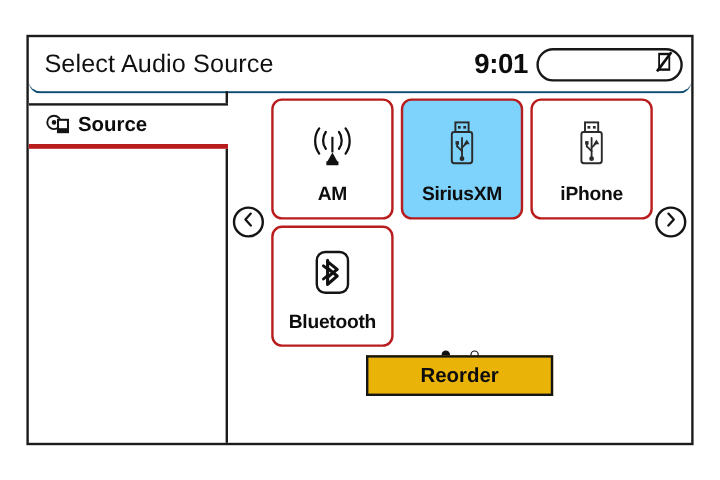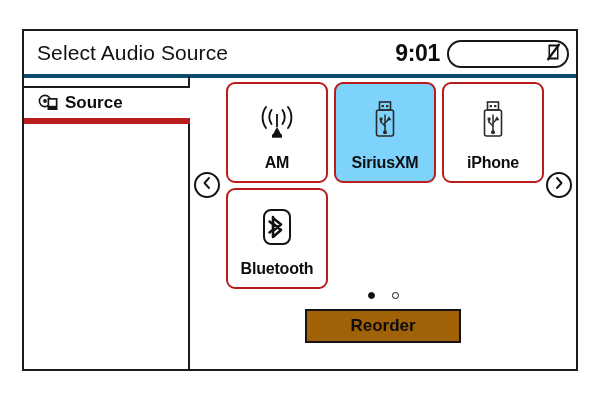--- a/index.html
+++ b/index.html
@@ -26,24 +26,25 @@
     background: #ffffff;
   }
 
   
   #titlebar {
     position: absolute;
     left: 0;
     top: 0;
     width: 100%;
     height: 47px;
-    border-bottom: 4px solid #0c4a6e;
-    box-sizing: border-box;
-    display: flex;
-    align-items: center;
+    border-bottom: 2px solid #0c4a6e;
+    box-sizing: border-box;
+    display: flex;
+    align-items: center;
+    border-radius: 10px;
   }
   #page-title {
     margin-left: 13px;
     font-size: 21px;
     color: #111111;
     letter-spacing: 0.1px;
     white-space: nowrap;
   }
   #status-cluster {
     position: absolute;
@@ -94,21 +95,21 @@
     border-right: 2px solid #1b1b1b;
     box-sizing: border-box;
   }
   #sidebar-item-source {
     position: absolute;
     left: 0;
     top: 10px;
     width: 166px;
     height: 38px;
     border-top: 2px solid #1b1b1b;
-    border-bottom: 6px solid #b91c1c;
+    border-bottom: 4px solid #b91c1c;
     box-sizing: border-box;
     display: flex;
     align-items: center;
     background: #ffffff;
   }
   #sidebar-item-source .side-icon {
     margin-left: 14px;
     margin-right: 5px;
     display: flex;
     align-items: center;
@@ -200,26 +201,26 @@
     border-radius: 50%;
     border: 1.5px solid #121212;
     box-sizing: border-box;
   }
   .dot.active { background: #121212; }
 
   #reorder-button {
     position: absolute;
     left: 50%;
     transform: translateX(-50%);
-    top: 233px;
+    top: 220px;
     width: 156px;
     height: 34px;
     border: 2px solid #141414;
     box-sizing: border-box;
-    background: #a16207;
+    background: #eab308;
     display: flex;
     align-items: center;
     justify-content: center;
   }
   #reorder-button .btn-label {
     font-size: 17px;
     font-weight: bold;
     color: #0d0d0d;
   }
 </style>

